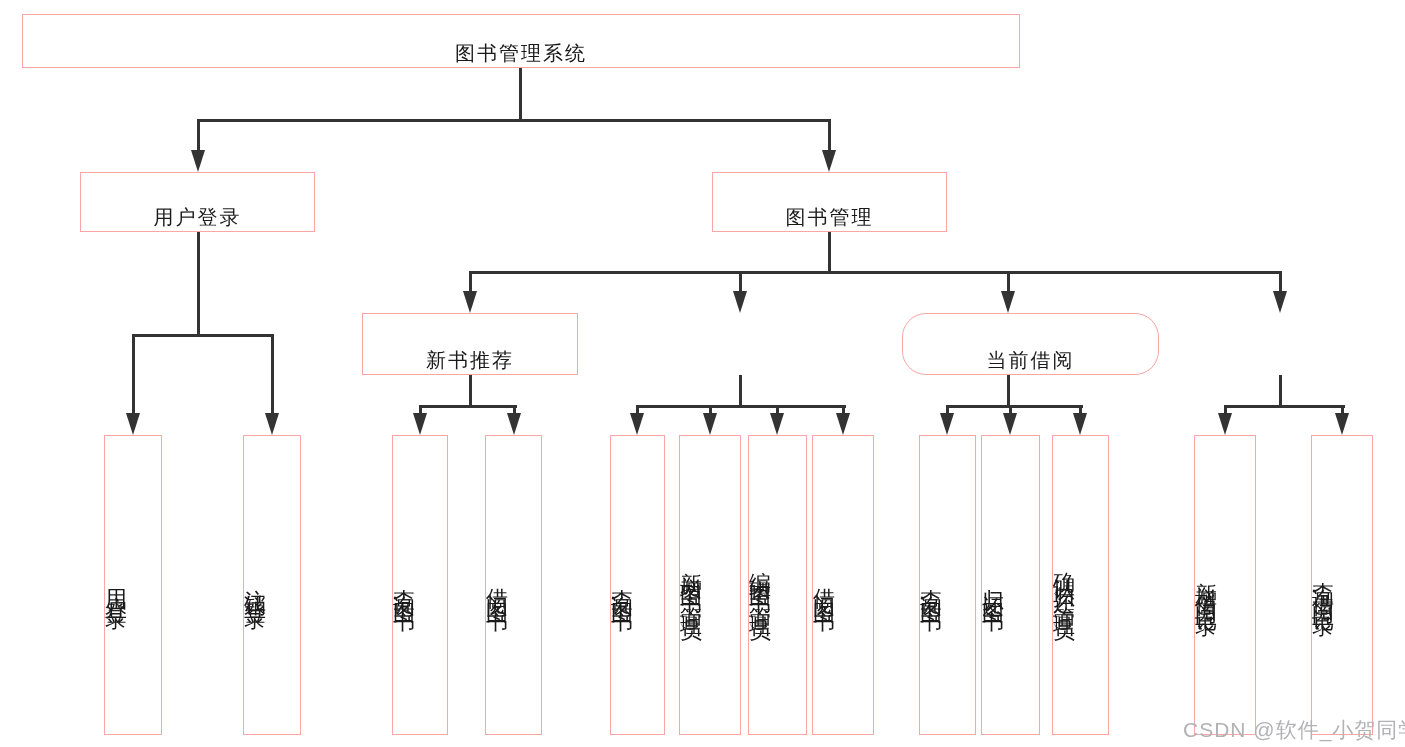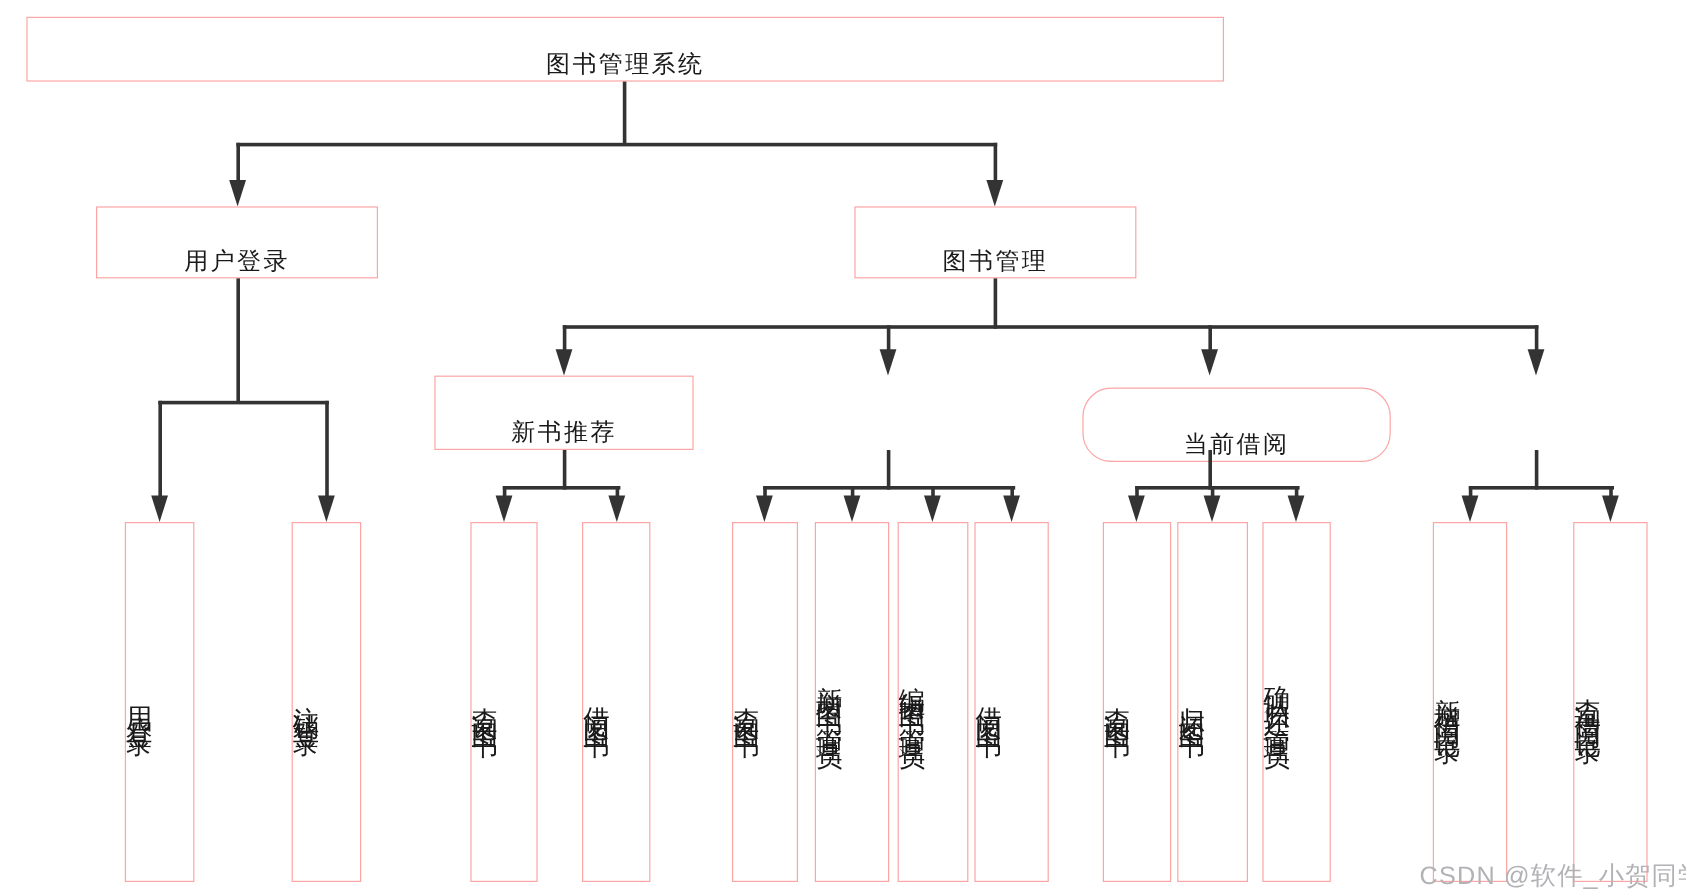--- a/index.html
+++ b/index.html
@@ -64,21 +64,21 @@
   <div class="line" style="left:1007px;top:271px;width:3px;height:22px;"></div>
   <div class="line" style="left:1279px;top:271px;width:3px;height:22px;"></div>
   <div class="arrow" style="left:463px;top:291px;"></div>
   <div class="arrow" style="left:733px;top:291px;"></div>
   <div class="arrow" style="left:1001px;top:291px;"></div>
   <div class="arrow" style="left:1273px;top:291px;"></div>
 
   <div class="box hbox" style="left:362px;top:313px;width:216px;height:62px;">
     <span>新书推荐</span>
   </div>
-  <div class="box hbox" style="left:902px;top:323px;width:257px;height:62px;border-radius:24px;">
+  <div class="box hbox" style="left:902px;top:313px;width:257px;height:62px;border-radius:24px;">
     <span>当前借阅</span>
   </div>
 
   <div class="line" style="left:469px;top:375px;width:3px;height:33px;"></div>
   <div class="line" style="left:419px;top:405px;width:98px;height:3px;"></div>
   <div class="line" style="left:419px;top:405px;width:3px;height:12px;"></div>
   <div class="line" style="left:513px;top:405px;width:3px;height:12px;"></div>
   <div class="arrow" style="left:413px;top:413px;"></div>
   <div class="arrow" style="left:507px;top:413px;"></div>
 

